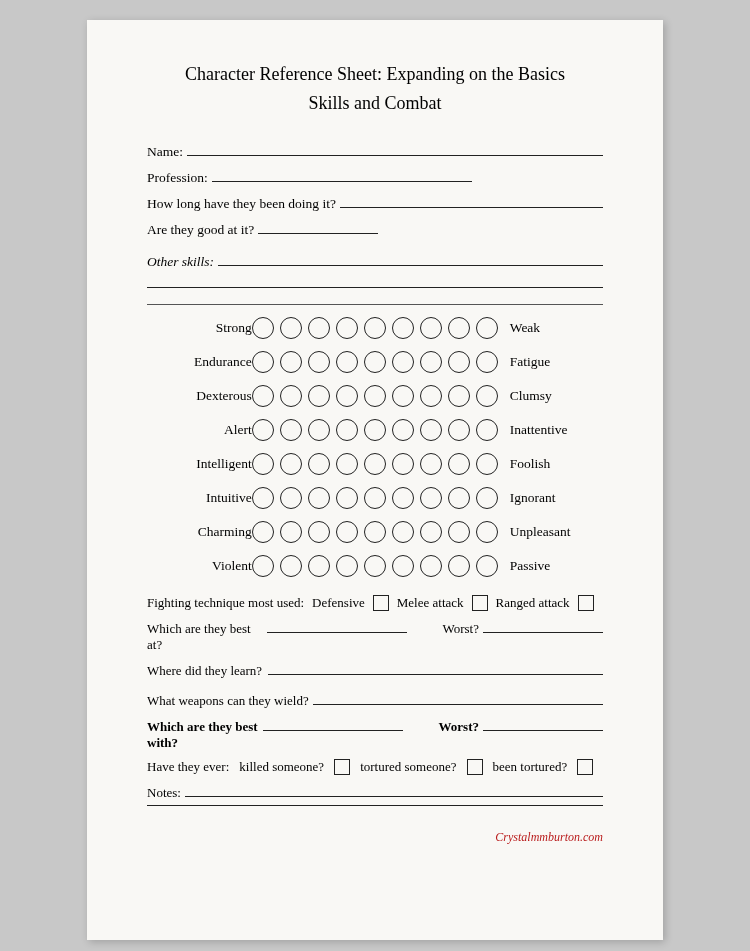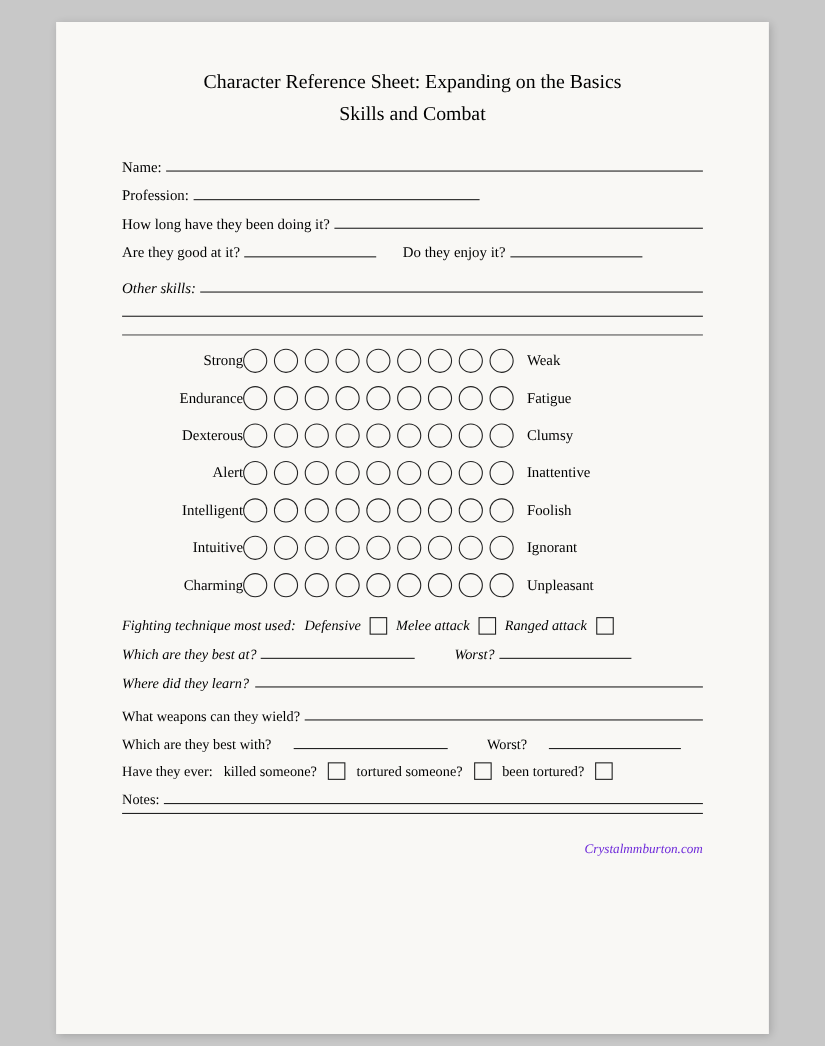--- a/index.html
+++ b/index.html
@@ -5,21 +5,21 @@
     * { box-sizing: border-box; margin: 0; padding: 0; }
     body {
       background: #c8c8c8;
       display: flex;
       justify-content: center;
       align-items: flex-start;
       min-height: 951px;
       font-family: Georgia, 'Times New Roman', serif;
     }
     .page {
-      width: 648px;
+      width: 576px;
       min-height: 920px;
       background: #f9f8f5;
       margin: 20px auto;
       padding: 40px 60px 30px 60px;
       box-shadow: 2px 2px 8px rgba(0,0,0,0.2);
     }
     .page-title {
       text-align: center;
       font-size: 18px;
       font-weight: normal;
@@ -113,21 +113,20 @@
     .trait-label-right {
       width: 110px;
       text-align: left;
       font-size: 13.5px;
       padding-left: 12px;
     }
     
     .combat-section {
       font-size: 13px;
       margin-bottom: 6px;
-      font-style: italic;
     }
     .combat-line {
       display: flex;
       align-items: center;
       gap: 8px;
       margin-bottom: 6px;
       flex-wrap: wrap;
     }
     .checkbox {
       width: 16px;
@@ -174,21 +173,22 @@
     }
     .weapons-line-split {
       display: flex;
       align-items: baseline;
       gap: 6px;
       margin-bottom: 6px;
     }
     .weapons-line-split .part {
       display: flex;
       align-items: baseline;
-      gap: 20px;
+      gap: 4px;
+      font-weight: bold;
     }
     .weapons-line-split .part .underline {
       min-width: 100px;
       flex: 1;
     }
     .have-they-section {
       font-size: 13px;
       margin-bottom: 6px;
     }
     .have-they-line {
@@ -210,21 +210,21 @@
     }
     .full-underline-notes {
       border-bottom: 1px solid #222;
       width: 100%;
       margin-top: 2px;
     }
     .footer {
       text-align: right;
       font-size: 12px;
       margin-top: 24px;
-      color: #6d28d9;
+      color: #b91c1c;
       font-style: italic;
     }
     .section-divider {
       border: none;
       border-top: 1px solid #555;
       margin: 12px 0;
     }
   </style>
 </head>
 <body>
@@ -247,24 +247,20 @@
     </div>
     <div class="form-line">
       <label>How long have they been doing it?</label>
       <span class="underline"></span>
     </div>
     <div class="form-row-split">
       <div class="part">
         <label>Are they good at it?</label>
         <span class="underline" style="min-width:120px;"></span>
       </div>
-      <div class="part">
-        <label>Do they enjoy it?</label>
-        <span class="underline" style="min-width:120px;"></span>
-      </div>
     </div>
   </div>
 
   <div class="other-skills-section">
     <div class="other-skills-line">
       <label>Other skills:</label>
       <span class="underline"></span>
     </div>
     <div class="full-underline"></div>
   </div>
@@ -378,20 +374,35 @@
         <span class="circle"></span>
         <span class="circle"></span>
         <span class="circle"></span>
         <span class="circle"></span>
         <span class="circle"></span>
         <span class="circle"></span>
       </div>
       <span class="trait-label-right">Unpleasant</span>
     </div>
 
+    <div class="trait-row">
+      <span class="trait-label-left">Violent</span>
+      <div class="circles-container">
+        <span class="circle"></span>
+        <span class="circle"></span>
+        <span class="circle"></span>
+        <span class="circle"></span>
+        <span class="circle"></span>
+        <span class="circle"></span>
+        <span class="circle"></span>
+        <span class="circle"></span>
+        <span class="circle"></span>
+      </div>
+      <span class="trait-label-right">Passive</span>
+    </div>
 
   </div>
 
   <div class="combat-section">
     <div class="combat-line">
       <span>Fighting technique most used:</span>
       <span>Defensive</span>
       <span class="checkbox"></span>
       <span>Melee attack</span>
       <span class="checkbox"></span>

